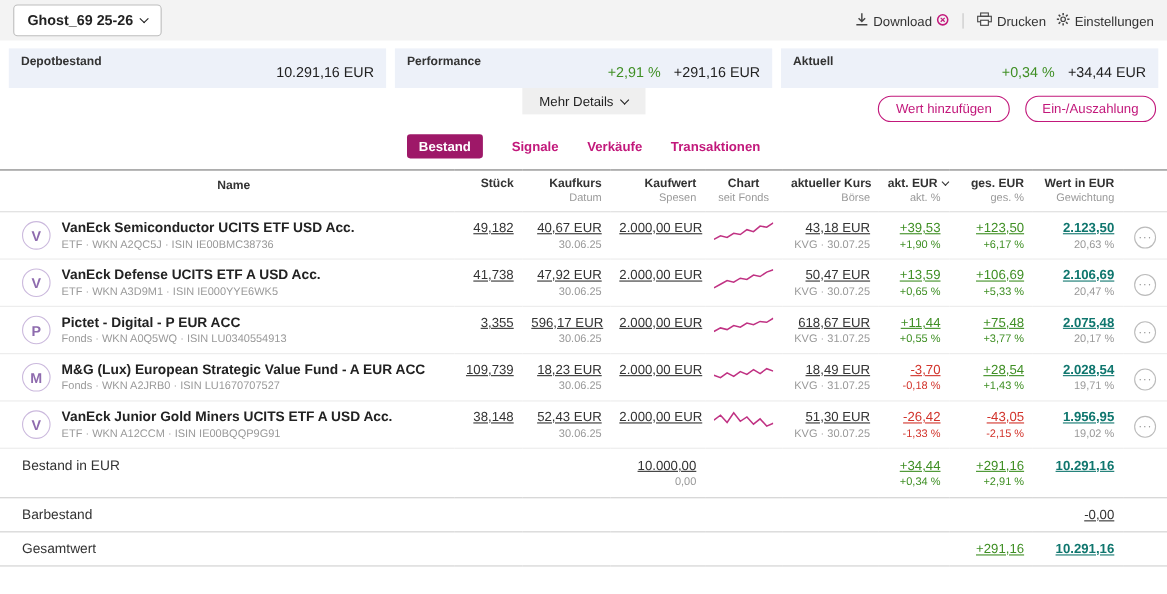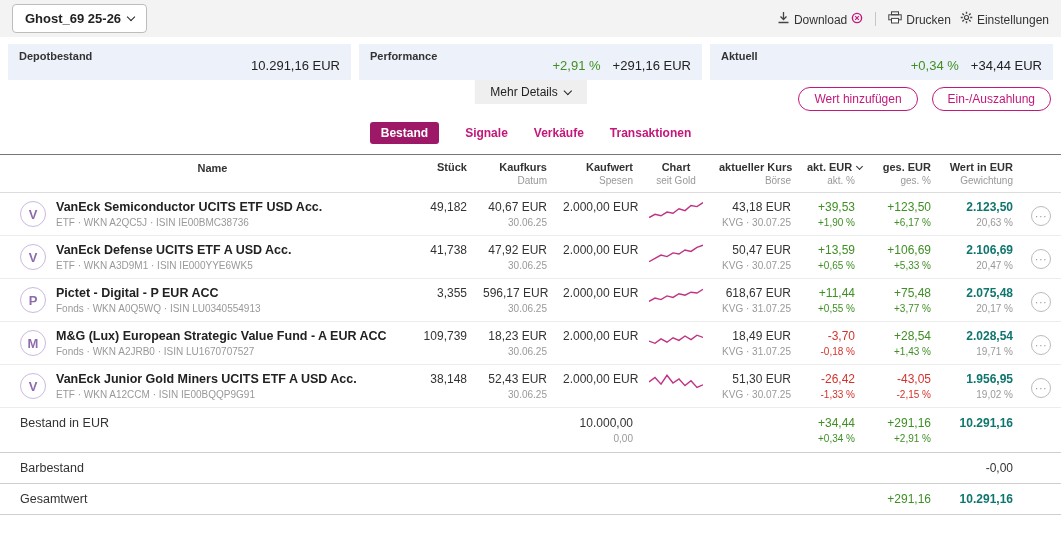--- a/index.html
+++ b/index.html
@@ -57,21 +57,21 @@
   thead th {
     border-top:1px solid #777; border-bottom:1px solid #ddd;
     padding:6px 8px; text-align:right; vertical-align:top; font-weight:normal;
   }
   .h-main { font-size:11px; font-weight:bold; color:#333; white-space:nowrap; }
   .h-sub { font-size:10px; color:#999; margin-top:2px; white-space:nowrap; }
   .th-name { text-align:center; padding-left:20px; }
   .th-chart { text-align:center; }
   .chev-sort { width:5px; height:5px; margin-left:5px; margin-bottom:2px; border-width:1.4px; }
   tbody td { border-bottom:1px solid #ececec; padding:7px 8px; text-align:right; vertical-align:top; }
-  .v { font-size:12px; color:#333; white-space:nowrap; }
+  .v { font-size:12px; color:#333; white-space:nowrap;text-decoration:underline; }
   .sub { font-size:10px; color:#999; margin-top:3px; white-space:nowrap; }
   .bold { font-weight:bold; color:#0f766e; }
   .pos { color:#3f8f24; }
   .neg { color:#d2342c; }
   .td-name { text-align:left; padding-left:20px; }
   .namewrap { display:flex; align-items:center; gap:10px; }
   .avatar {
     flex:0 0 auto; width:26px; height:26px; border-radius:50%;
     border:1.5px solid #cbb9dd; color:#8e6bae; font-weight:bold; font-size:13px;
     display:inline-flex; align-items:center; justify-content:center;
@@ -189,21 +189,21 @@
       <th>
           <div class="h-main">Kaufkurs</div>
           <div class="h-sub">Datum</div>
         </th>
       <th>
           <div class="h-main">Kaufwert</div>
           <div class="h-sub">Spesen</div>
         </th>
       <th class="th-chart">
           <div class="h-main">Chart</div>
-          <div class="h-sub">seit Gold</div>
+          <div class="h-sub">seit Fonds</div>
         </th>
       <th>
           <div class="h-main">aktueller Kurs</div>
           <div class="h-sub">Börse</div>
         </th>
       <th>
           <div class="h-main"><span>akt. EUR</span><span class="chev chev-sort"></span></div>
           <div class="h-sub">akt. %</div>
         </th>
       <th>

